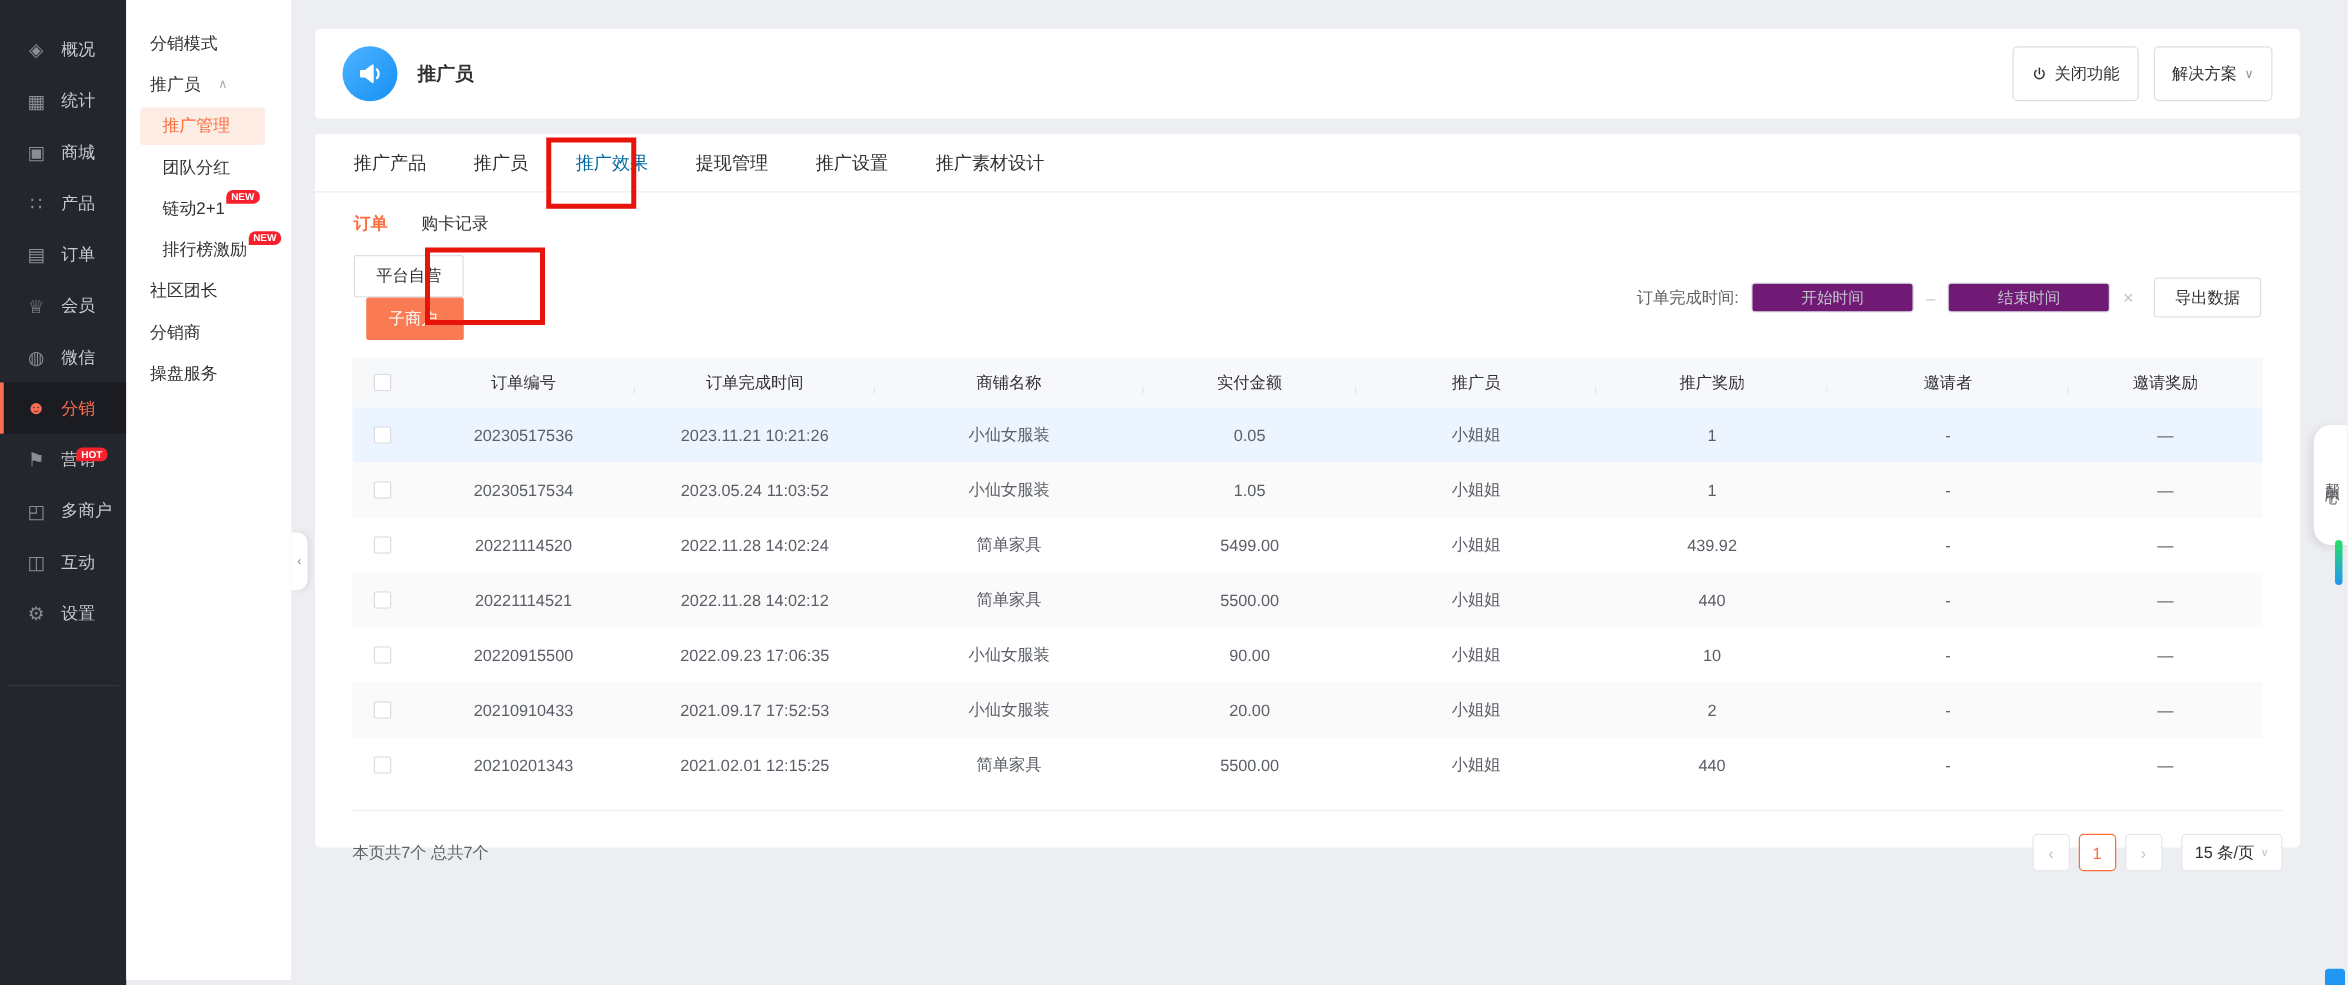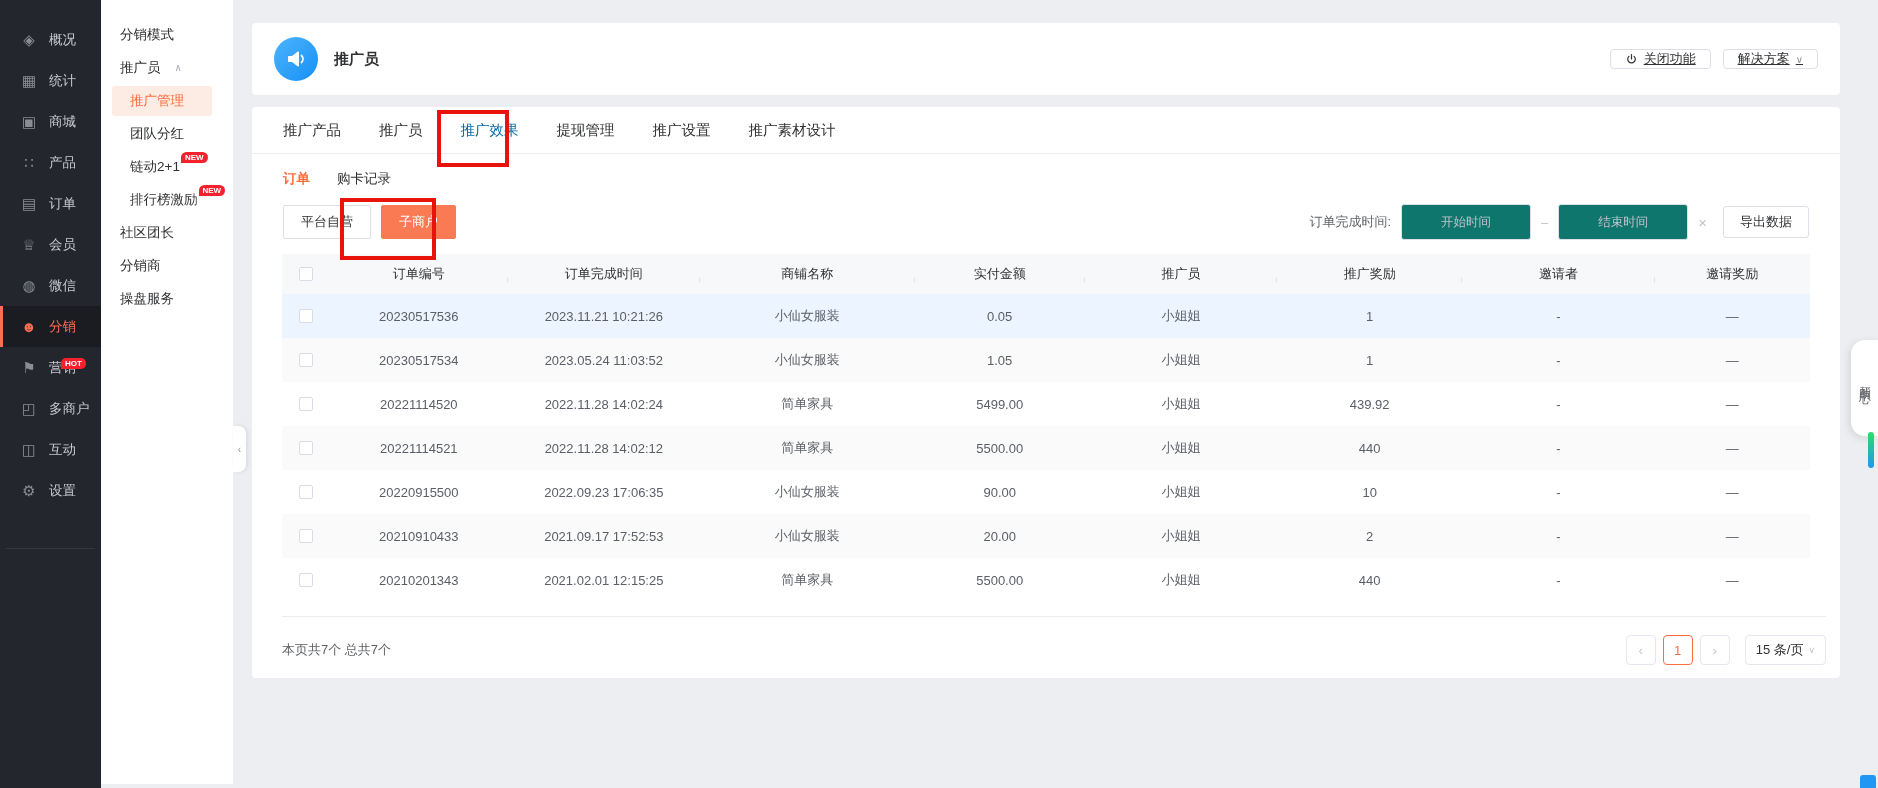--- a/index.html
+++ b/index.html
@@ -35,42 +35,42 @@
   
   .content { flex:1; padding:23px 38px 0 19px; }
   .top-card { height:72px; background:#fff; border-radius:4px; display:flex; align-items:center;
     padding:0 22px; }
   .app-icon { width:44px; height:44px; border-radius:50%; background:linear-gradient(135deg,#4db4ff,#1690f5);
     display:flex; align-items:center; justify-content:center; flex:none; }
   .app-titles { margin-left:16px; flex:1; }
   .app-title { font-size:15px; font-weight:bold; color:#303133; }
   .app-subtitle { font-size:12.5px; color:#606266; margin-top:7px; }
   .hdr-buttons { display:flex; gap:12px; }
-  .hdr-btn { height:20px; border:1px solid #dcdfe6; border-radius:4px; background:#fff;
-    font-size:13px; color:#303133; display:flex; align-items:center; gap:6px; padding:0 14px; cursor:pointer;text-decoration:underline; }
+  .hdr-btn { height:44px; border:1px solid #dcdfe6; border-radius:4px; background:#fff;
+    font-size:13px; color:#303133; display:flex; align-items:center; gap:6px; padding:0 14px; cursor:pointer; }
   .hdr-btn .chev { font-size:10px; color:#909399; }
 
   .main-card { margin-top:12px; background:#fff; border-radius:4px; height:571px; position:relative; }
   .tabs-row { display:flex; gap:38px; padding:0 31px; height:47px; align-items:center;
     border-bottom:1px solid #ebedf0; }
   .tab { font-size:14.5px; color:#303133; cursor:pointer; }
   .tab.active { color:#0369a1; }
   .subtabs-row { display:flex; gap:27px; padding:16px 31px 6px; align-items:center; }
   .subtab { font-size:13.5px; color:#303133; cursor:pointer; }
   .subtab.active { color:#fc6e40; font-weight:bold; }
 
   .filter-row { display:flex; justify-content:space-between; align-items:center; padding:10px 31px 8px; }
-  .merchant-tabs { display:flex; }
+  .merchant-tabs { display:flex;flex-direction:column; }
   .m-tab { height:34px; padding:0 17px; border:1px solid #dcdfe6; background:#fff; font-size:13px;
     color:#303133; display:flex; align-items:center; cursor:pointer; border-radius:2px; }
   .m-tab.active { background:#f97a53; border-color:#f97a53; color:#fff; margin-left:10px; }
   .date-filter { display:flex; align-items:center; gap:10px; }
   .date-label { font-size:13px; color:#606266; }
-  .date-input { width:130px; height:36px; border:1px solid #dcdfe6; border-radius:3px;
-    font-size:12.5px; color:#bfc3cb; text-align:center; background:#0f766e; }
+  .date-input { width:130px; height:24px; border:1px solid #dcdfe6; border-radius:3px;
+    font-size:12.5px; color:#bfc3cb; text-align:center; background:#701a75; }
   .date-input::placeholder { color:#bfc3cb; }
   .dash { color:#c0c4cc; font-size:13px; }
   .clear-x { color:#c0c4cc; font-size:15px; cursor:pointer; }
   .export-btn { height:32px; padding:0 16px; border:1px solid #dcdfe6; border-radius:3px;
     background:#fff; font-size:13px; color:#303133; cursor:pointer; margin-left:6px; }
 
   
   .tbl { margin:6px 30px 0; }
   .tr { display:flex; align-items:center; height:44px; }
   .tr.head { background:#f7f8fa; height:40px; }

